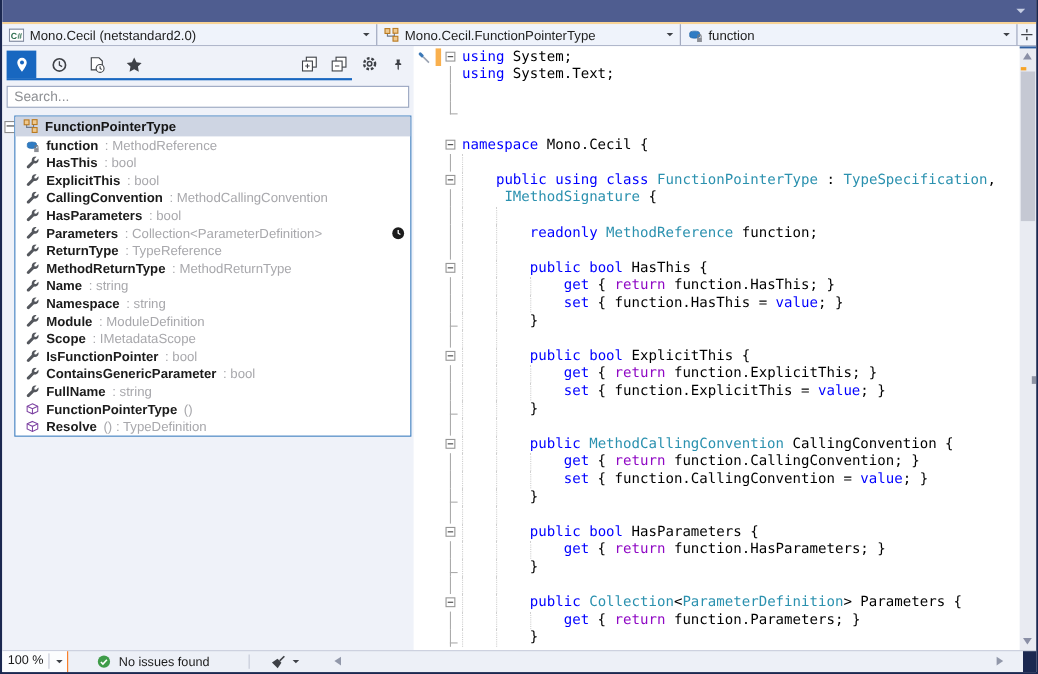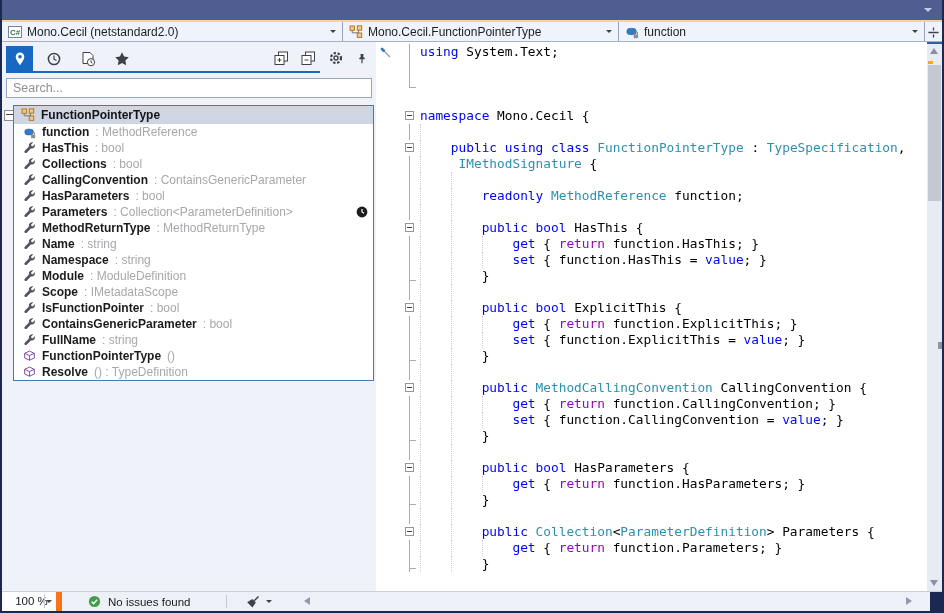--- a/index.html
+++ b/index.html
@@ -78,21 +78,21 @@
        border:4.5px solid transparent;border-bottom:6px solid #8A8FA6;border-top:none;}
   .arr-down{position:absolute;left:3px;bottom:6px;width:0;height:0;
        border:4.5px solid transparent;border-top:6px solid #8A8FA6;border-bottom:none;}
   #vs-tick{position:absolute;left:1px;top:19px;width:5px;height:3px;background:#F7A428;}
   #vs-thumb{position:absolute;left:1px;top:23px;width:13px;height:136px;background:#C5C8D3;}
   #vs-marker{position:absolute;right:0;top:300px;width:4px;height:7px;background:#8F94A4;}
   
   #statusbar{position:absolute;left:0;right:0;bottom:0;height:19px;background:#EDF0F7;
        border-top:1px solid #C9CEDC;font-size:11.5px;color:#1B1B1B;}
   #sb-zoom{position:absolute;left:0;top:0;width:60px;height:100%;background:#FCFDFE;
-       border-right:6px solid #f97316;line-height:18px;padding-left:5px;box-sizing:border-box;text-align:center;}
+       border-right:1px solid #f97316;line-height:18px;padding-left:5px;box-sizing:border-box;}
   #sb-zoom .zsep{position:absolute;left:42px;top:2px;width:1px;height:14px;background:#C3C8D6;}
   #sb-zoom .caret{position:absolute;right:4px;top:8px;width:0;height:0;
        border:3.5px solid transparent;border-top-color:#3E4147;}
   #sb-health{position:absolute;left:86px;top:0;height:100%;display:flex;align-items:center;gap:7px;}
   #sb-sep2{position:absolute;left:224px;top:3px;width:1px;height:13px;background:#C3C8D6;}
   #sb-broom{position:absolute;left:244px;top:2px;width:15px;height:15px;}
   #sb-broom-caret{position:absolute;left:264px;top:8px;width:0;height:0;
        border:3.5px solid transparent;border-top-color:#3E4147;}
   #sb-arrow-l{position:absolute;left:302px;top:5px;width:0;height:0;
        border:4.5px solid transparent;border-right:6px solid #9298AA;border-left:none;}
@@ -220,47 +220,54 @@
             <span class="i13"><svg viewBox="0 0 14 14" width="100%" height="100%">
                 <path d="M13 3.6c0 1.9-1.6 3.5-3.5 3.5-.3 0-.7 0-1-.1L4 11.5c-.6.6-1.5.6-2.1 0-.6-.6-.6-1.5 0-2.1l4.5-4.5c-.1-.3-.1-.6-.1-1C6.3 2 7.9.4 9.8.4c.4 0 .8.1 1.2.2L8.8 2.8 9 4.4l1.6.2 2.2-2.2c.1.4.2.8.2 1.2z" fill="#54575D"></path>
               </svg></span>
             <span class="nm">HasThis</span>
             <span class="sfx"> : bool</span>
           </div>
           <div class="trow">
             <span class="i13"><svg viewBox="0 0 14 14" width="100%" height="100%">
                 <path d="M13 3.6c0 1.9-1.6 3.5-3.5 3.5-.3 0-.7 0-1-.1L4 11.5c-.6.6-1.5.6-2.1 0-.6-.6-.6-1.5 0-2.1l4.5-4.5c-.1-.3-.1-.6-.1-1C6.3 2 7.9.4 9.8.4c.4 0 .8.1 1.2.2L8.8 2.8 9 4.4l1.6.2 2.2-2.2c.1.4.2.8.2 1.2z" fill="#54575D"></path>
               </svg></span>
-            <span class="nm">Collections</span>
+            <span class="nm">ExplicitThis</span>
             <span class="sfx"> : bool</span>
           </div>
           <div class="trow">
             <span class="i13"><svg viewBox="0 0 14 14" width="100%" height="100%">
                 <path d="M13 3.6c0 1.9-1.6 3.5-3.5 3.5-.3 0-.7 0-1-.1L4 11.5c-.6.6-1.5.6-2.1 0-.6-.6-.6-1.5 0-2.1l4.5-4.5c-.1-.3-.1-.6-.1-1C6.3 2 7.9.4 9.8.4c.4 0 .8.1 1.2.2L8.8 2.8 9 4.4l1.6.2 2.2-2.2c.1.4.2.8.2 1.2z" fill="#54575D"></path>
               </svg></span>
             <span class="nm">CallingConvention</span>
-            <span class="sfx"> : ContainsGenericParameter</span>
+            <span class="sfx"> : MethodCallingConvention</span>
           </div>
           <div class="trow">
             <span class="i13"><svg viewBox="0 0 14 14" width="100%" height="100%">
                 <path d="M13 3.6c0 1.9-1.6 3.5-3.5 3.5-.3 0-.7 0-1-.1L4 11.5c-.6.6-1.5.6-2.1 0-.6-.6-.6-1.5 0-2.1l4.5-4.5c-.1-.3-.1-.6-.1-1C6.3 2 7.9.4 9.8.4c.4 0 .8.1 1.2.2L8.8 2.8 9 4.4l1.6.2 2.2-2.2c.1.4.2.8.2 1.2z" fill="#54575D"></path>
               </svg></span>
             <span class="nm">HasParameters</span>
             <span class="sfx"> : bool</span>
           </div>
           <div class="trow">
             <span class="i13"><svg viewBox="0 0 14 14" width="100%" height="100%">
                 <path d="M13 3.6c0 1.9-1.6 3.5-3.5 3.5-.3 0-.7 0-1-.1L4 11.5c-.6.6-1.5.6-2.1 0-.6-.6-.6-1.5 0-2.1l4.5-4.5c-.1-.3-.1-.6-.1-1C6.3 2 7.9.4 9.8.4c.4 0 .8.1 1.2.2L8.8 2.8 9 4.4l1.6.2 2.2-2.2c.1.4.2.8.2 1.2z" fill="#54575D"></path>
               </svg></span>
             <span class="nm">Parameters</span>
             <span class="sfx"> : Collection&lt;ParameterDefinition&gt;</span>
             <span class="badge"><svg viewBox="0 0 12 12" width="100%" height="100%">
                 <circle cx="6" cy="6" r="5.4" fill="#1C1C1C"></circle>
                 <path d="M6 3v3l2 1.2" stroke="#FFF" stroke-width="1.2" fill="none"></path>
               </svg></span>
+          </div>
+          <div class="trow">
+            <span class="i13"><svg viewBox="0 0 14 14" width="100%" height="100%">
+                <path d="M13 3.6c0 1.9-1.6 3.5-3.5 3.5-.3 0-.7 0-1-.1L4 11.5c-.6.6-1.5.6-2.1 0-.6-.6-.6-1.5 0-2.1l4.5-4.5c-.1-.3-.1-.6-.1-1C6.3 2 7.9.4 9.8.4c.4 0 .8.1 1.2.2L8.8 2.8 9 4.4l1.6.2 2.2-2.2c.1.4.2.8.2 1.2z" fill="#54575D"></path>
+              </svg></span>
+            <span class="nm">ReturnType</span>
+            <span class="sfx"> : TypeReference</span>
           </div>
           <div class="trow">
             <span class="i13"><svg viewBox="0 0 14 14" width="100%" height="100%">
                 <path d="M13 3.6c0 1.9-1.6 3.5-3.5 3.5-.3 0-.7 0-1-.1L4 11.5c-.6.6-1.5.6-2.1 0-.6-.6-.6-1.5 0-2.1l4.5-4.5c-.1-.3-.1-.6-.1-1C6.3 2 7.9.4 9.8.4c.4 0 .8.1 1.2.2L8.8 2.8 9 4.4l1.6.2 2.2-2.2c.1.4.2.8.2 1.2z" fill="#54575D"></path>
               </svg></span>
             <span class="nm">MethodReturnType</span>
             <span class="sfx"> : MethodReturnType</span>
           </div>
           <div class="trow">
             <span class="i13"><svg viewBox="0 0 14 14" width="100%" height="100%">
@@ -336,20 +343,27 @@
   </div>
 
   <div id="editor">
     <span id="margin-icon"><svg viewBox="0 0 16 16" width="100%" height="100%">
           <g transform="rotate(-45 8 8)">
             <rect x="6.6" y="1" width="2.8" height="5.2" rx="1.3" fill="#3C79B8"></rect>
             <rect x="7.3" y="6.2" width="1.4" height="7.4" fill="#9AA3B2"></rect>
           </g>
         </svg></span>
     <div id="codelines">
+        <div class="cl">
+          <span class="chg"></span>
+          <span class="gut">
+            <span class="fbox"></span>
+          </span>
+          <span class="code"><span class="tk-k">using</span><span class="tk-p"> System;</span></span>
+        </div>
         <div class="cl">
           <span class="gut">
             <span class="fline"></span>
           </span>
           <span class="code"><span class="tk-k">using</span><span class="tk-p"> System.Text;</span></span>
         </div>
         <div class="cl">
           <span class="gut">
             <span class="fline"></span>
           </span>

